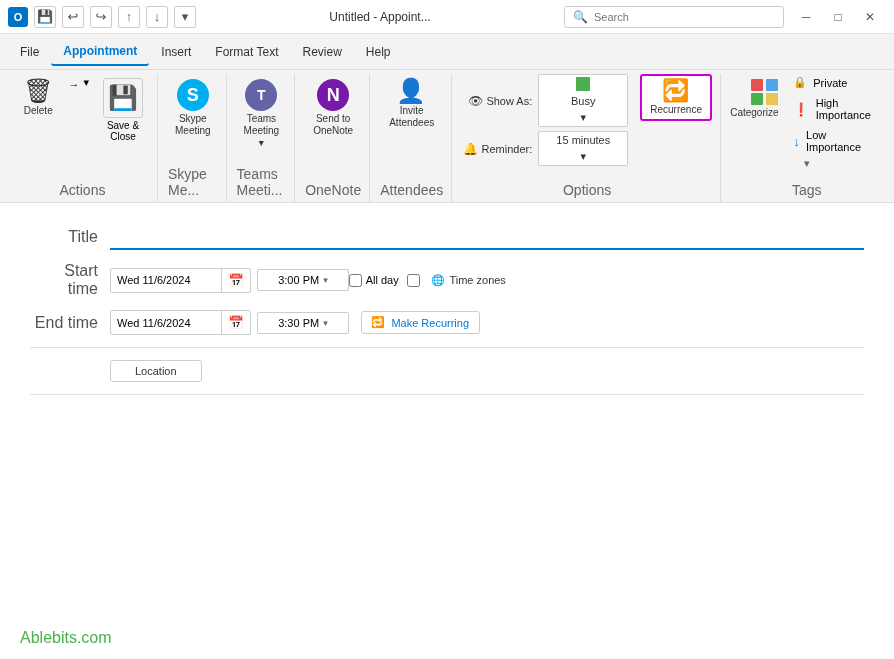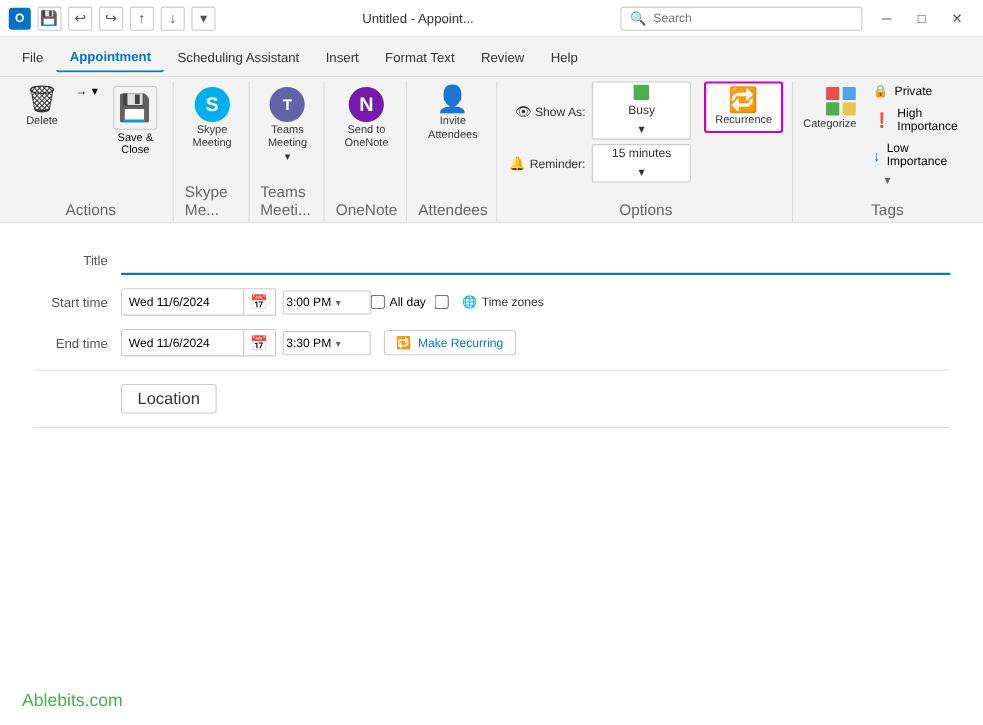--- a/index.html
+++ b/index.html
@@ -81,43 +81,43 @@
     
     .tags-group { display: flex; flex-direction: column; gap: 4px; }
     .tag-item { display: flex; align-items: center; gap: 6px; font-size: 11px; cursor: pointer; padding: 2px 4px; border-radius: 2px; }
 
     
     .main-content { background: white; margin: 0; padding: 0; }
     .appointment-form { padding: 20px 30px; }
     .form-title-input { width: 100%; border: none; outline: none; font-size: 16px; color: #333; padding: 2px 0; }
 
     .form-row { display: flex; align-items: center; margin-bottom: 12px; }
-    .form-label { width: 80px; font-size: 12px; color: #555; text-align: right; padding-right: 12px; }
+    .form-label { width: 80px; font-size: 16px; color: #555; text-align: right; padding-right: 12px; }
 
     .date-input-group { display: flex; align-items: center; border: 1px solid #ccc; border-radius: 2px; background: white; overflow: hidden; }
     .date-input-group input { border: none; outline: none; font-size: 11px; padding: 4px 6px; width: 100px; }
     .date-input-group .cal-btn { padding: 4px 6px; cursor: pointer; border-left: 1px solid #ccc; color: #555; font-size: 13px; }
 
-    .time-select { border: 1px solid #ccc; border-radius: 2px; padding: 4px 2px; font-size: 11px; cursor: pointer; display: flex; align-items: center; gap: 4px; background: white; min-width: 80px; }
+    .time-select { border: 1px solid #ccc; border-radius: 2px; padding: 4px 20px; font-size: 11px; cursor: pointer; display: flex; align-items: center; gap: 4px; background: white; min-width: 80px; }
     .time-select .chevron { font-size: 9px; color: #666; }
 
     .allday-check { display: flex; align-items: center; gap: 4px; font-size: 11px; cursor: pointer; }
     .allday-check input { cursor: pointer; }
 
     .timezones-btn { display: flex; align-items: center; gap: 4px; margin-left: 12px; font-size: 11px; cursor: pointer; color: #333; }
 
     .make-recurring-btn {
       display: flex; align-items: center; gap: 6px; margin-left: 12px;
       border: 1px solid #ccc; border-radius: 3px; padding: 4px 10px;
       font-size: 11px; color: #0078d4; cursor: pointer; background: white;
     }
 
     .location-btn {
-      border: 1px solid #ccc; border-radius: 3px; padding: 4px 14px;
-      font-size: 15px; color: #333; cursor: pointer; background: white;
+      border: 1px solid #ccc; border-radius: 3px; padding: 4px 24px;
+      font-size: 11px; color: #333; cursor: pointer; background: white;
     }
 
     .separator { border: none; border-top: 1px solid #e0e0e0; margin: 8px 0 12px; }
 
     
     .branding { position: absolute; bottom: 12px; left: 20px; font-size: 16px; color: #4caf50; font-weight: 300; }
 
     
     .skype-icon-bg { width: 32px; height: 32px; background: #00aff0; border-radius: 50%; display: flex; align-items: center; justify-content: center; font-size: 18px; color: white; font-weight: bold; }
     .teams-icon-bg { width: 32px; height: 32px; background: #6264a7; border-radius: 50%; display: flex; align-items: center; justify-content: center; font-size: 14px; color: white; font-weight: bold; }
@@ -156,21 +156,20 @@
   <div class="win-controls">
     <div class="win-ctrl-btn">─</div>
     <div class="win-ctrl-btn">□</div>
     <div class="win-ctrl-btn close">✕</div>
   </div>
 </div>
 
 <div class="menu-bar">
   <div class="menu-item">File</div>
   <div class="menu-item active">Appointment</div>
-  <div class="menu-item">Scheduling Assistant</div>
   <div class="menu-item">Insert</div>
   <div class="menu-item">Format Text</div>
   <div class="menu-item">Review</div>
   <div class="menu-item">Help</div>
 </div>
 
 <div class="ribbon">
 
   <div class="ribbon-group">
     <div class="ribbon-group-content">

